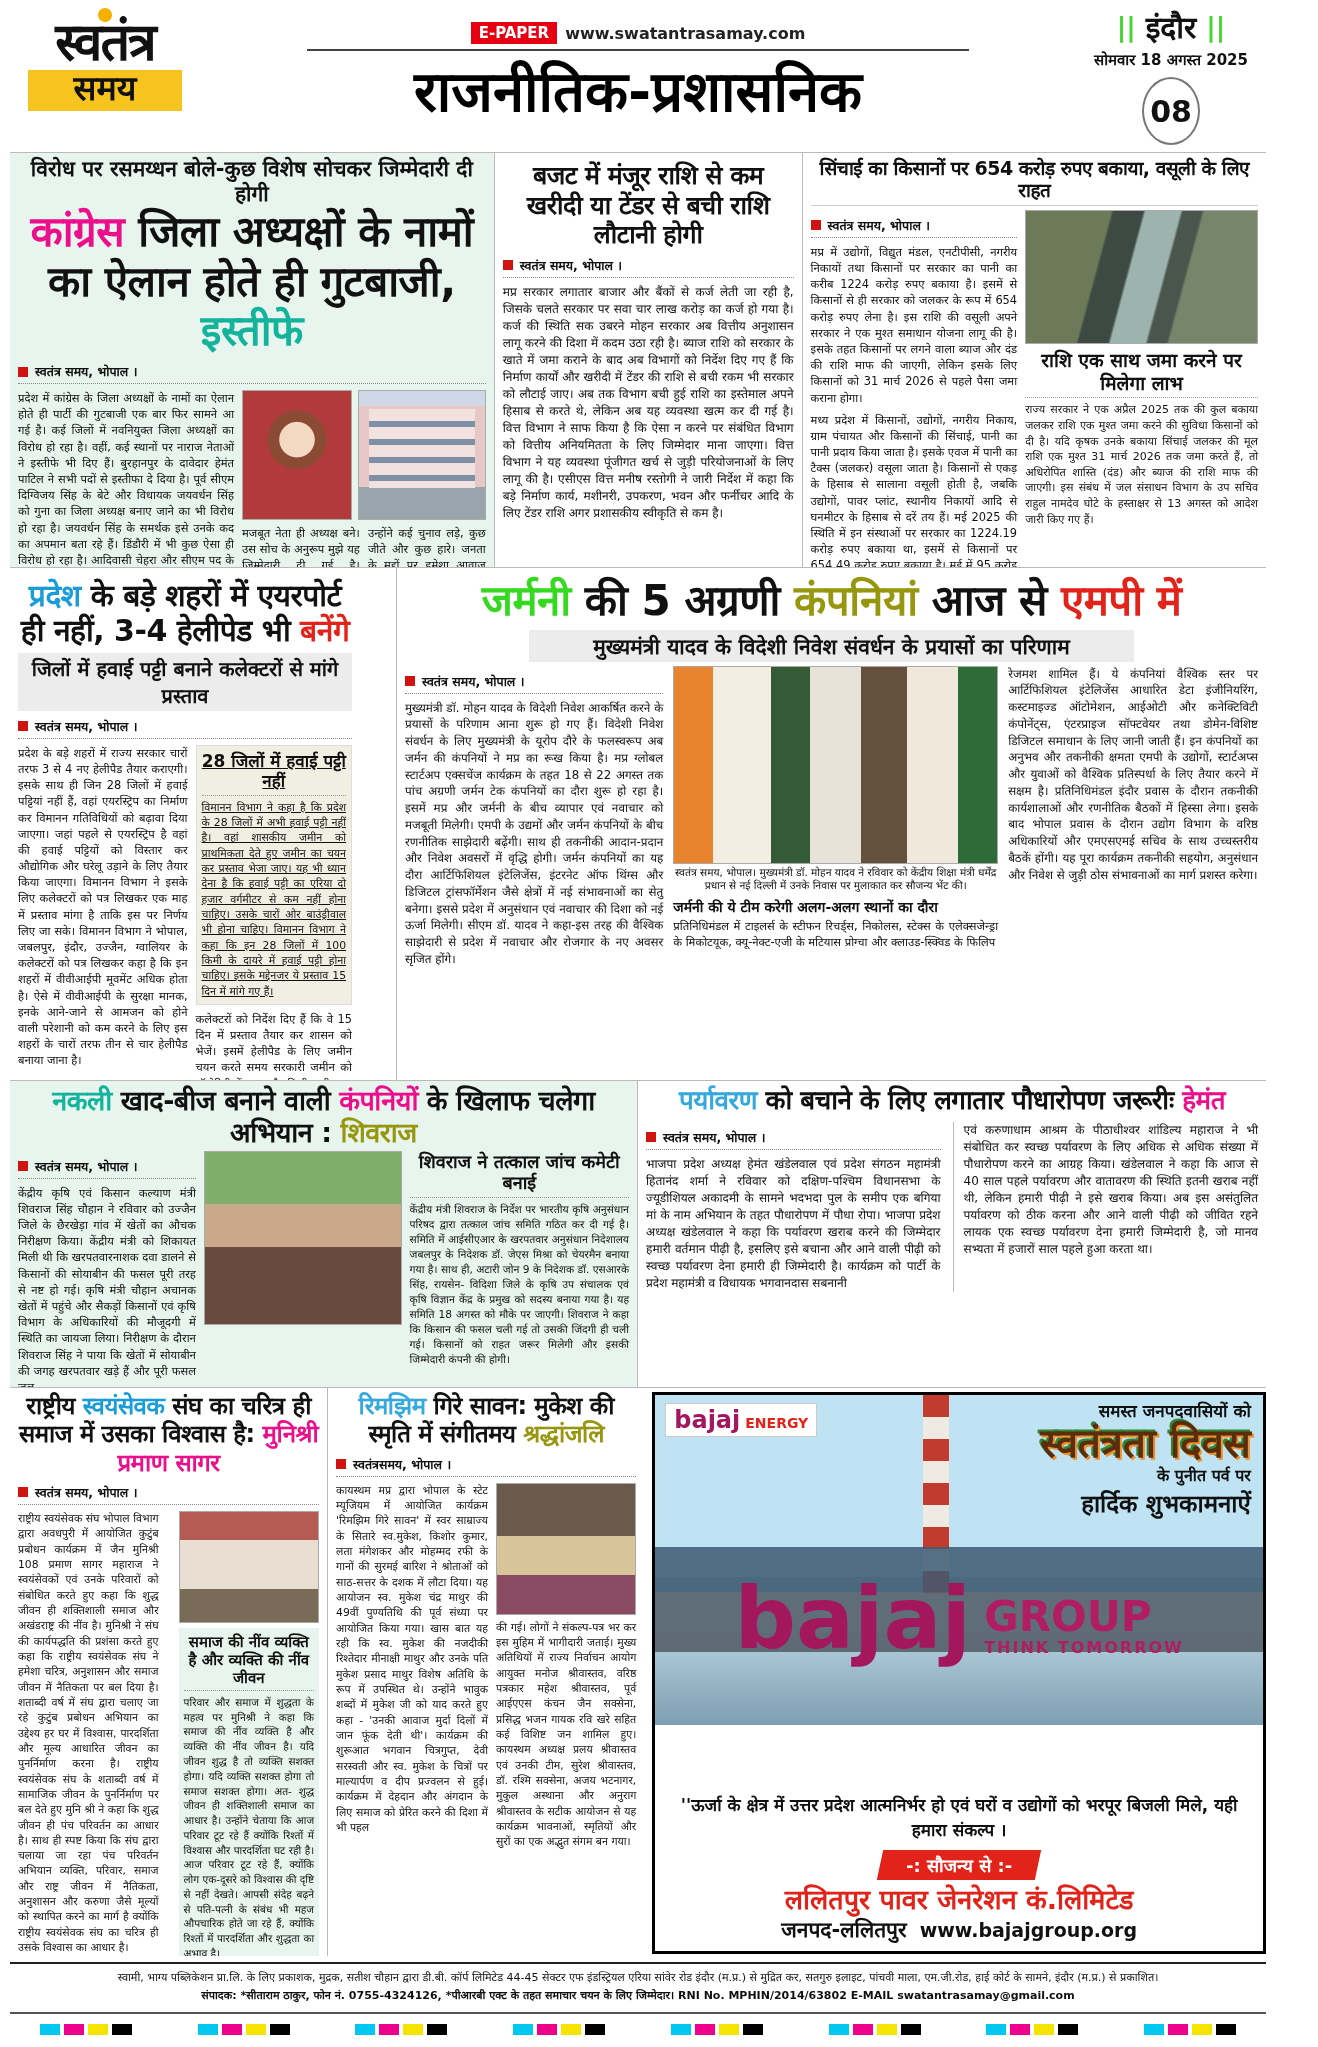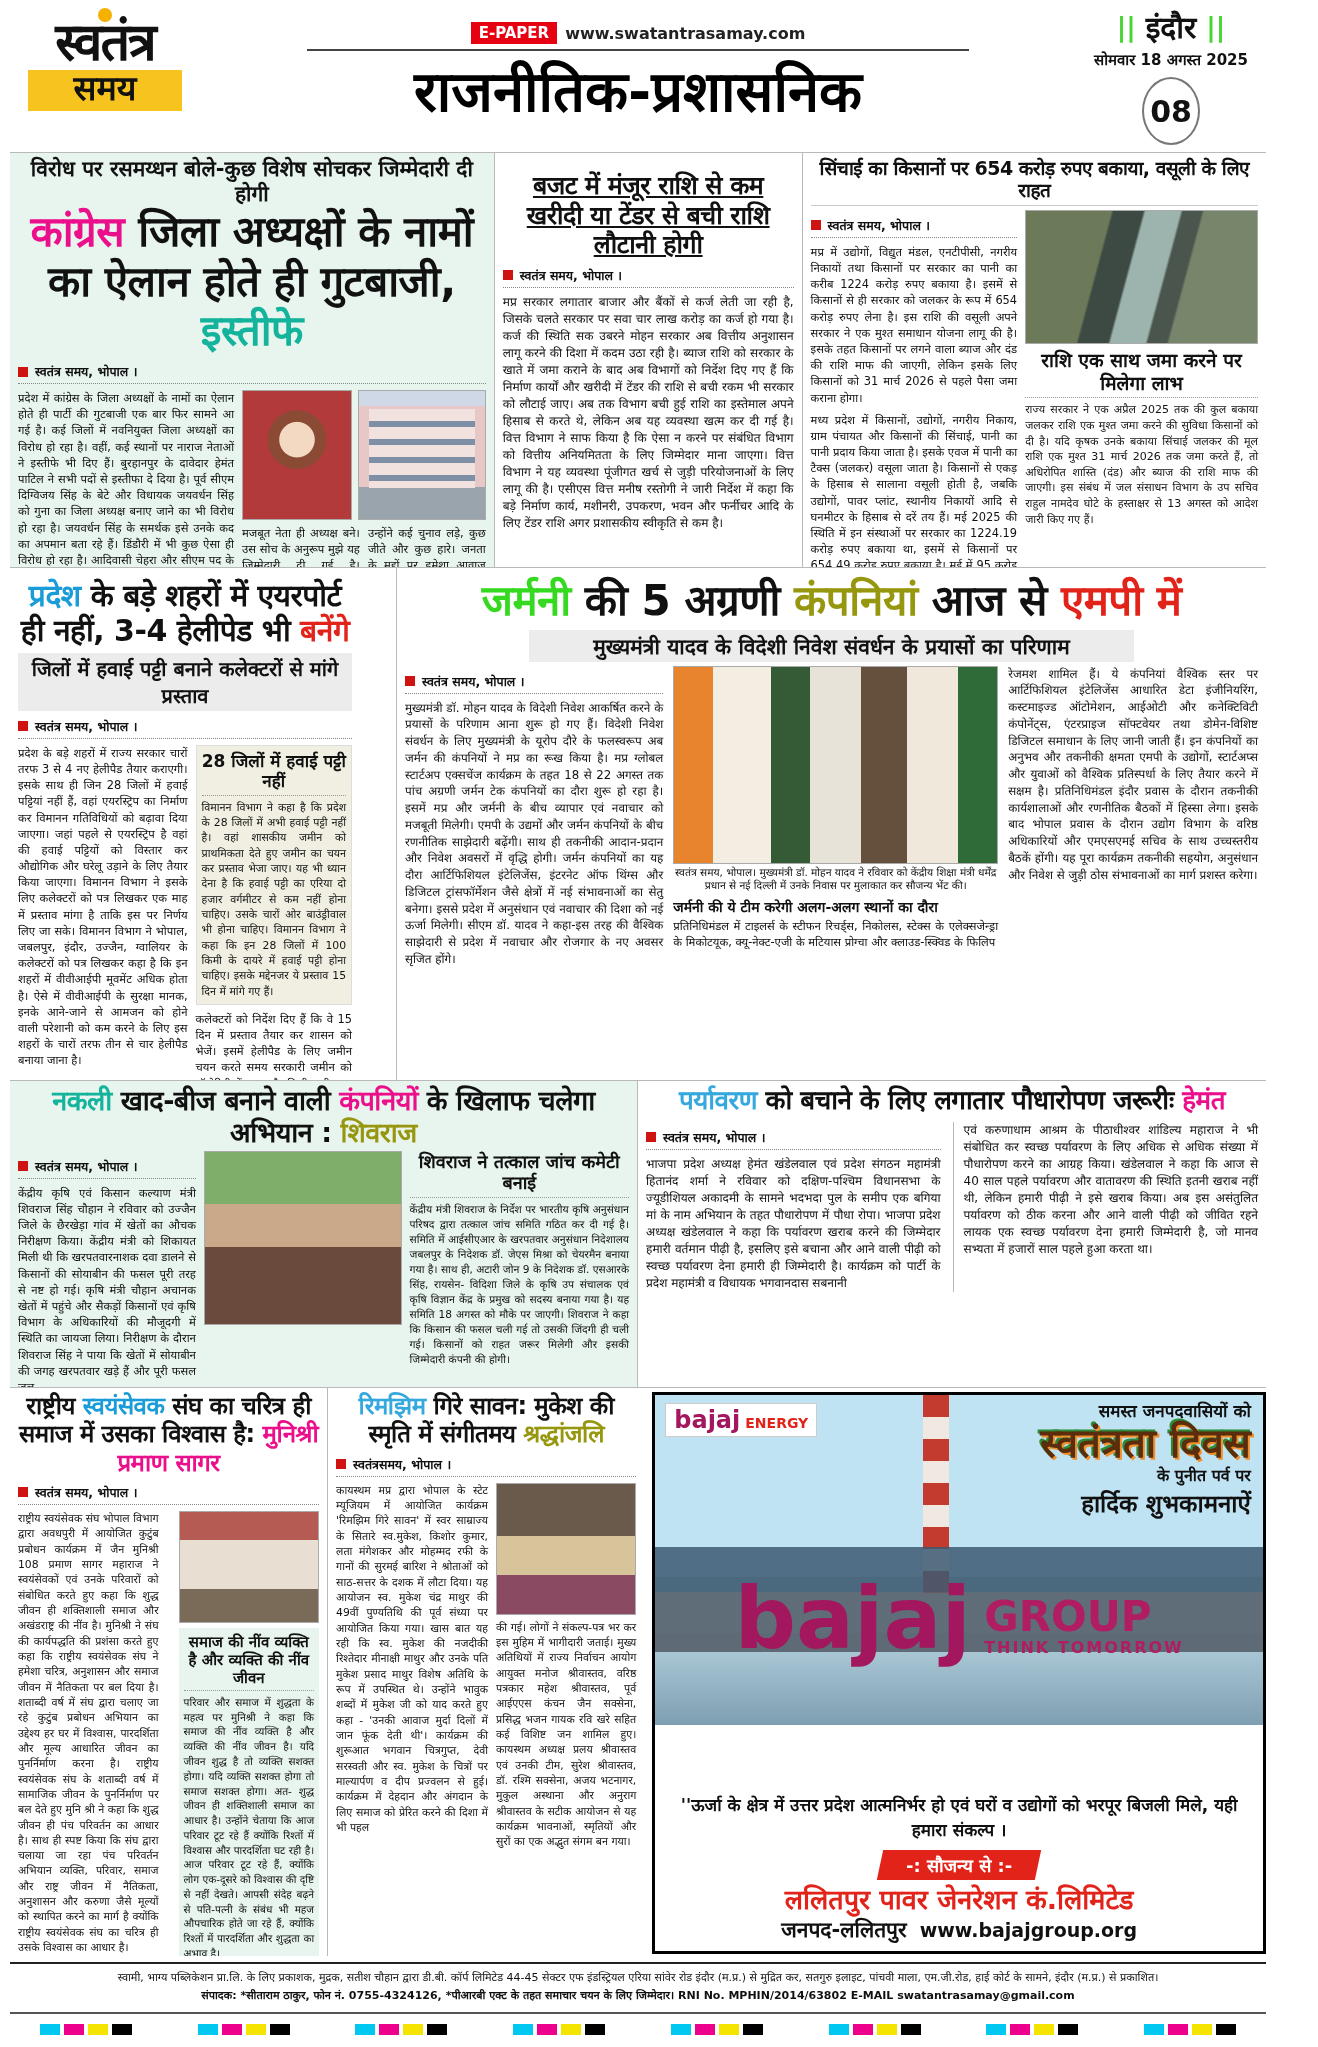--- a/index.html
+++ b/index.html
@@ -131,21 +131,21 @@
           </div>
           <div class="row" style="gap:8px;margin-top:5px;">
             <div class="bodytxt" style="flex:1;">मजबूत नेता ही अध्यक्ष बने। उस सोच के अनुरूप मुझे यह जिम्मेदारी दी गई है। जयवर्धन सिंह ने कहा कि जिन्हें बात रखना है, उन्हें पार्टी फोरम पर ही बात करनी चाहिए। उधर, बुरहानपुर में ग्रामीण जिलाध्यक्ष पद के दावेदार हेमंत पाटिल ने सभी पदों से इस्तीफा दे दिया है। जिला कांग्रेस के प्रवक्ता रहे पाटील ने एक वीडियो संदेश में कहा कि वे पिछले 22 वर्षों से पार्टी के लिए काम कर रहे हैं।</div>
             <div class="bodytxt" style="flex:1;">उन्होंने कई चुनाव लड़े, कुछ जीते और कुछ हारे। जनता के मुद्दों पर हमेशा आवाज उठाते रहे। उन्होंने प्रदेश संगठन, अध्यक्ष और प्रभारी से सवाल किया कि संगठन सृजन अभियान के तहत पर्यवेक्षकों की जो रिपोर्ट तैयार की गई थी, उसका क्या हुआ। पाटील ने कहा कि जनता और निर्वाचित पदाधिकारियों के समर्थन के बावजूद उनकी अवहेलना की गई।</div>
           </div>
         </div>
       </div>
     </div>
 
     <div class="art vd" style="width:318px;">
-      <div class="hl" style="font-size:25px;margin-top:14px;text-decoration:underline;">बजट में मंजूर राशि से कम खरीदी या टेंडर से बची राशि लौटानी होगी</div>
+      <div class="hl" style="font-size:25px;margin-top:4px;">बजट में मंजूर राशि से कम खरीदी या टेंडर से बची राशि लौटानी होगी</div>
       <div class="byline">
           <span class="bysq"></span>
           <span>स्वतंत्र समय, भोपाल ।</span>
         </div>
       <div class="bodytxt" style="font-size:12px;">मप्र सरकार लगातार बाजार और बैंकों से कर्ज लेती जा रही है, जिसके चलते सरकार पर सवा चार लाख करोड़ का कर्ज हो गया है। कर्ज की स्थिति सक उबरने मोहन सरकार अब वित्तीय अनुशासन लागू करने की दिशा में कदम उठा रही है। ब्याज राशि को सरकार के खाते में जमा कराने के बाद अब विभागों को निर्देश दिए गए हैं कि निर्माण कार्यों और खरीदी में टेंडर की राशि से बची रकम भी सरकार को लौटाई जाए। अब तक विभाग बची हुई राशि का इस्तेमाल अपने हिसाब से करते थे, लेकिन अब यह व्यवस्था खत्म कर दी गई है। वित्त विभाग ने साफ किया है कि ऐसा न करने पर संबंधित विभाग को वित्तीय अनियमितता के लिए जिम्मेदार माना जाएगा। वित्त विभाग ने यह व्यवस्था पूंजीगत खर्च से जुड़ी परियोजनाओं के लिए लागू की है। एसीएस वित्त मनीष रस्तोगी ने जारी निर्देश में कहा कि बड़े निर्माण कार्य, मशीनरी, उपकरण, भवन और फर्नीचर आदि के लिए टेंडर राशि अगर प्रशासकीय स्वीकृति से कम है।</div>
     </div>
 
     <div class="art vd" style="width:480px;">
       <div class="hl" style="font-size:19px;border-bottom:1px solid #ccc;padding-bottom:3px;">सिंचाई का किसानों पर 654 करोड़ रुपए बकाया, वसूली के लिए राहत</div>
       <div class="row" style="gap:8px;margin-top:4px;">
@@ -174,21 +174,21 @@
     <div class="art" style="width:372px;">
       <div class="hl" style="font-size:30px;margin-top:6px;"><span style="color: rgb(26, 156, 216);">प्रदेश </span><span style="color: rgb(17, 17, 17);">के बड़े शहरों में एयरपोर्ट ही नहीं, 3-4 हेलीपेड भी </span><span style="color: rgb(226, 35, 26);">बनेंगे</span></div>
       <div class="subhead">जिलों में हवाई पट्टी बनाने कलेक्टरों से मांगे प्रस्ताव</div>
       <div class="byline">
           <span class="bysq"></span>
           <span>स्वतंत्र समय, भोपाल ।</span>
         </div>
       <div class="row" style="gap:8px;">
         <div class="bodytxt" style="width:52%;">प्रदेश के बड़े शहरों में राज्य सरकार चारों तरफ 3 से 4 नए हेलीपैड तैयार कराएगी। इसके साथ ही जिन 28 जिलों में हवाई पट्टियां नहीं हैं, वहां एयरस्ट्रिप का निर्माण कर विमानन गतिविधियों को बढ़ावा दिया जाएगा। जहां पहले से एयरस्ट्रिप है वहां की हवाई पट्टियों को विस्तार कर औद्योगिक और घरेलू उड़ाने के लिए तैयार किया जाएगा। विमानन विभाग ने इसके लिए कलेक्टरों को पत्र लिखकर एक माह में प्रस्ताव मांगा है ताकि इस पर निर्णय लिए जा सके। विमानन विभाग ने भोपाल, जबलपुर, इंदौर, उज्जैन, ग्वालियर के कलेक्टरों को पत्र लिखकर कहा है कि इन शहरों में वीवीआईपी मूवमेंट अधिक होता है। ऐसे में वीवीआईपी के सुरक्षा मानक, इनके आने-जाने से आमजन को होने वाली परेशानी को कम करने के लिए इस शहरों के चारों तरफ तीन से चार हेलीपैड बनाया जाना है।</div>
         <div style="width:48%;">
-          <div style="background:#f1efe2;border:1px solid #ddd;padding:5px;">
+          <div style="background:#f1efe2;border:1px solid #ddd;padding:5px;text-decoration:underline;">
             <div class="boxttl" style="font-size:17px;">28 जिलों में हवाई पट्टी नहीं</div>
             <div class="bodytxt" style="font-size:10.8px;">विमानन विभाग ने कहा है कि प्रदेश के 28 जिलों में अभी हवाई पट्टी नहीं है। वहां शासकीय जमीन को प्राथमिकता देते हुए जमीन का चयन कर प्रस्ताव भेजा जाए। यह भी ध्यान देना है कि हवाई पट्टी का एरिया दो हजार वर्गमीटर से कम नहीं होना चाहिए। उसके चारों ओर बाउंड्रीवाल भी होना चाहिए। विमानन विभाग ने कहा कि इन 28 जिलों में 100 किमी के दायरे में हवाई पट्टी होना चाहिए। इसके मद्देनजर ये प्रस्ताव 15 दिन में मांगे गए हैं।</div>
           </div>
           <div class="bodytxt" style="margin-top:6px;">कलेक्टरों को निर्देश दिए हैं कि वे 15 दिन में प्रस्ताव तैयार कर शासन को भेजें। इसमें हेलीपैड के लिए जमीन चयन करते समय सरकारी जमीन को प्रॉयोरिटी में रखना है। निजी जमीन का भी उपयोग किया जा सकता है। हेलीपैड के लिए विश्वविद्यालय, कॉलेज, औद्योगिक इकाई के परिसर का इस्तेमाल किया जा सकता है।</div>
         </div>
       </div>
     </div>
 
     <div class="art vd" style="width:926px;">
       <div class="hl" style="font-size:42px;margin-top:4px;"><span style="color: rgb(53, 217, 31);">जर्मनी </span><span style="color: rgb(17, 17, 17);">की 5 अग्रणी </span><span style="color: rgb(151, 151, 15);">कंपनियां </span><span style="color: rgb(17, 17, 17);">आज से </span><span style="color: rgb(226, 35, 26);">एमपी में</span></div>

